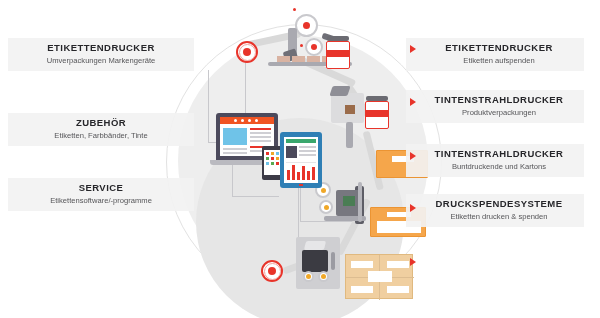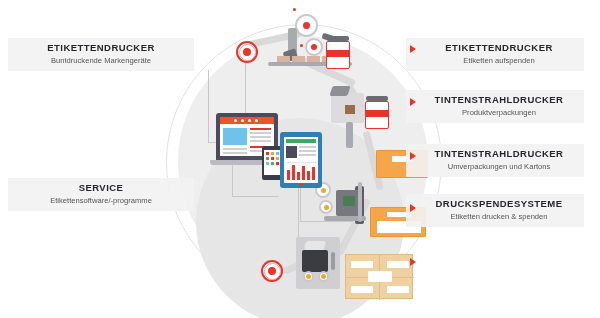--- a/index.html
+++ b/index.html
@@ -266,23 +266,27 @@
     </div>
     <div class="target" style="left:261px;top:260px;">
       <div class="mid"></div>
     </div>
   </div>
 
   <div class="col left">
 
     <div class="label-block lrow0">
       <div class="label-title">ETIKETTENDRUCKER</div>
-      <div class="label-sub">Buntdruckende Markengeräte</div>
-    </div>
-
+      <div class="label-sub">Umverpackungen Markengeräte</div>
+    </div>
+
+    <div class="label-block lrow1">
+      <div class="label-title">ZUBEHÖR</div>
+      <div class="label-sub">Etiketten, Farbbänder, Tinte</div>
+    </div>
 
     <div class="label-block lrow2">
       <div class="label-title">SERVICE</div>
       <div class="label-sub">Etikettensoftware/-programme</div>
     </div>
 
   </div>
 
   <div class="col right">
 
@@ -291,21 +295,21 @@
       <div class="label-sub">Etiketten aufspenden</div>
     </div>
 
     <div class="label-block rrow1">
       <div class="label-title">TINTENSTRAHLDRUCKER</div>
       <div class="label-sub">Produktverpackungen</div>
     </div>
 
     <div class="label-block rrow2">
       <div class="label-title">TINTENSTRAHLDRUCKER</div>
-      <div class="label-sub">Umverpackungen und Kartons</div>
+      <div class="label-sub">Buntdruckende und Kartons</div>
     </div>
 
     <div class="label-block rrow3">
       <div class="label-title">DRUCKSPENDESYSTEME</div>
       <div class="label-sub">Etiketten drucken &amp; spenden</div>
     </div>
 
   </div>
 
   <div class="arrow a0"></div>

